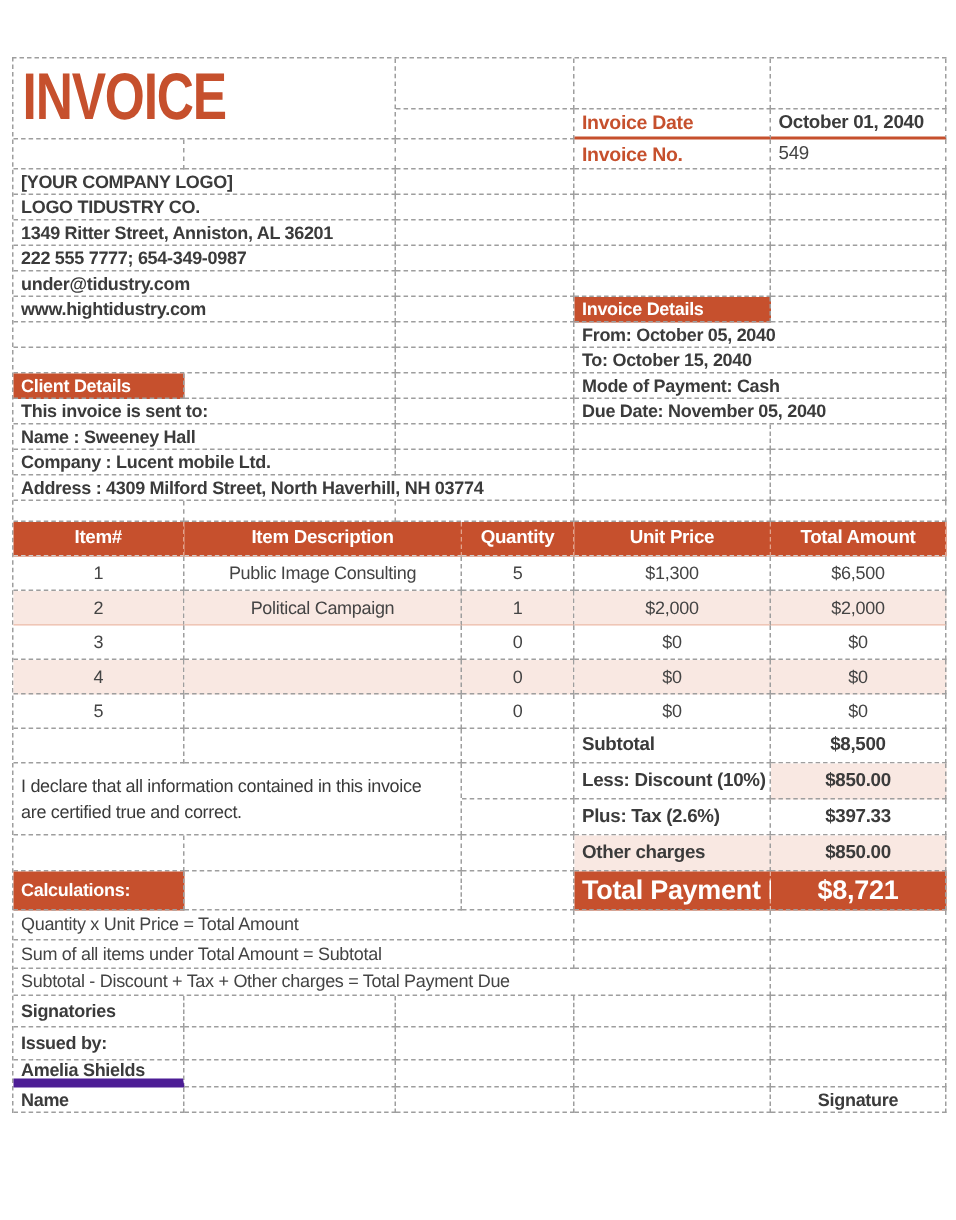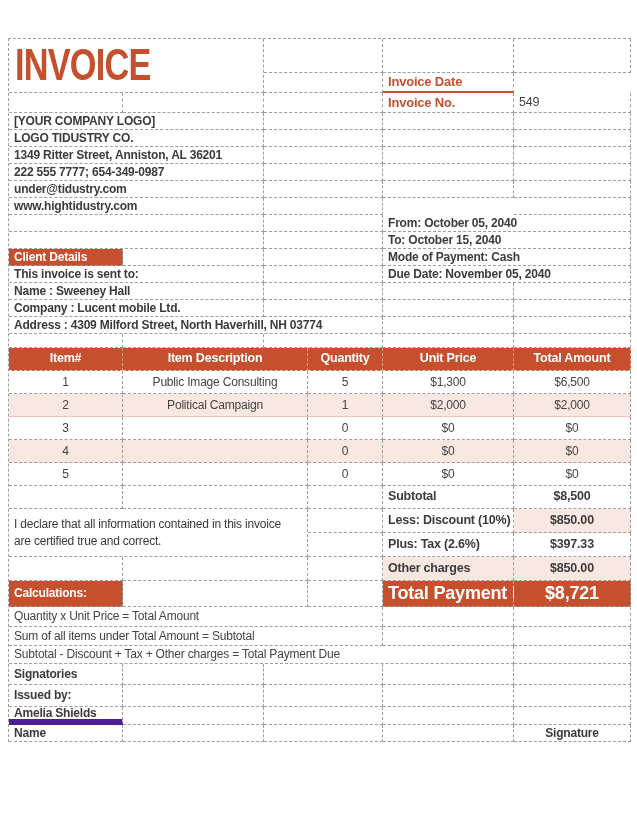--- a/index.html
+++ b/index.html
@@ -61,20 +61,21 @@
 
   <div class="c title-cell" style="grid-area:1/1/3/3">
     <span class="title-text">INVOICE</span>
   </div>
   <div class="c" style="grid-area:1/3/2/5"></div>
   <div class="c" style="grid-area:1/5/2/6"></div>
   <div class="c" style="grid-area:1/6/2/7"></div>
 
   <div class="c" style="grid-area:2/3/3/5"></div>
   <div class="c accent-text ul-orange" style="grid-area:2/5/3/6">Invoice Date</div>
+  <div class="c meta-val ul-orange" style="grid-area:2/6/3/7">October 01, 2040</div>
 
   <div class="c" style="grid-area:3/1/4/2"></div>
   <div class="c" style="grid-area:3/2/4/3"></div>
   <div class="c" style="grid-area:3/3/4/5"></div>
   <div class="c accent-text" style="grid-area:3/5/4/6">Invoice No.</div>
   <div class="c reg meta-val" style="grid-area:3/6/4/7">549</div>
 
   <div class="c" style="grid-area:4/1/5/3">[YOUR COMPANY LOGO]</div>
   <div class="c" style="grid-area:4/3/5/5"></div>
   <div class="c" style="grid-area:4/5/5/6"></div>
@@ -95,20 +96,21 @@
   <div class="c" style="grid-area:7/5/8/6"></div>
   <div class="c" style="grid-area:7/6/8/7"></div>
 
   <div class="c" style="grid-area:8/1/9/3">under@tidustry.com</div>
   <div class="c" style="grid-area:8/3/9/5"></div>
   <div class="c" style="grid-area:8/5/9/6"></div>
   <div class="c" style="grid-area:8/6/9/7"></div>
 
   <div class="c" style="grid-area:9/1/10/3">www.hightidustry.com</div>
   <div class="c" style="grid-area:9/3/10/5"></div>
+  <div class="c chip" style="grid-area:9/5/10/6">Invoice Details</div>
   <div class="c" style="grid-area:9/6/10/7"></div>
 
   <div class="c" style="grid-area:10/1/11/3"></div>
   <div class="c" style="grid-area:10/3/11/5"></div>
   <div class="c" style="grid-area:10/5/11/7">From: October 05, 2040</div>
 
   <div class="c" style="grid-area:11/1/12/3"></div>
   <div class="c" style="grid-area:11/3/12/5"></div>
   <div class="c" style="grid-area:11/5/12/7">To: October 15, 2040</div>
 

